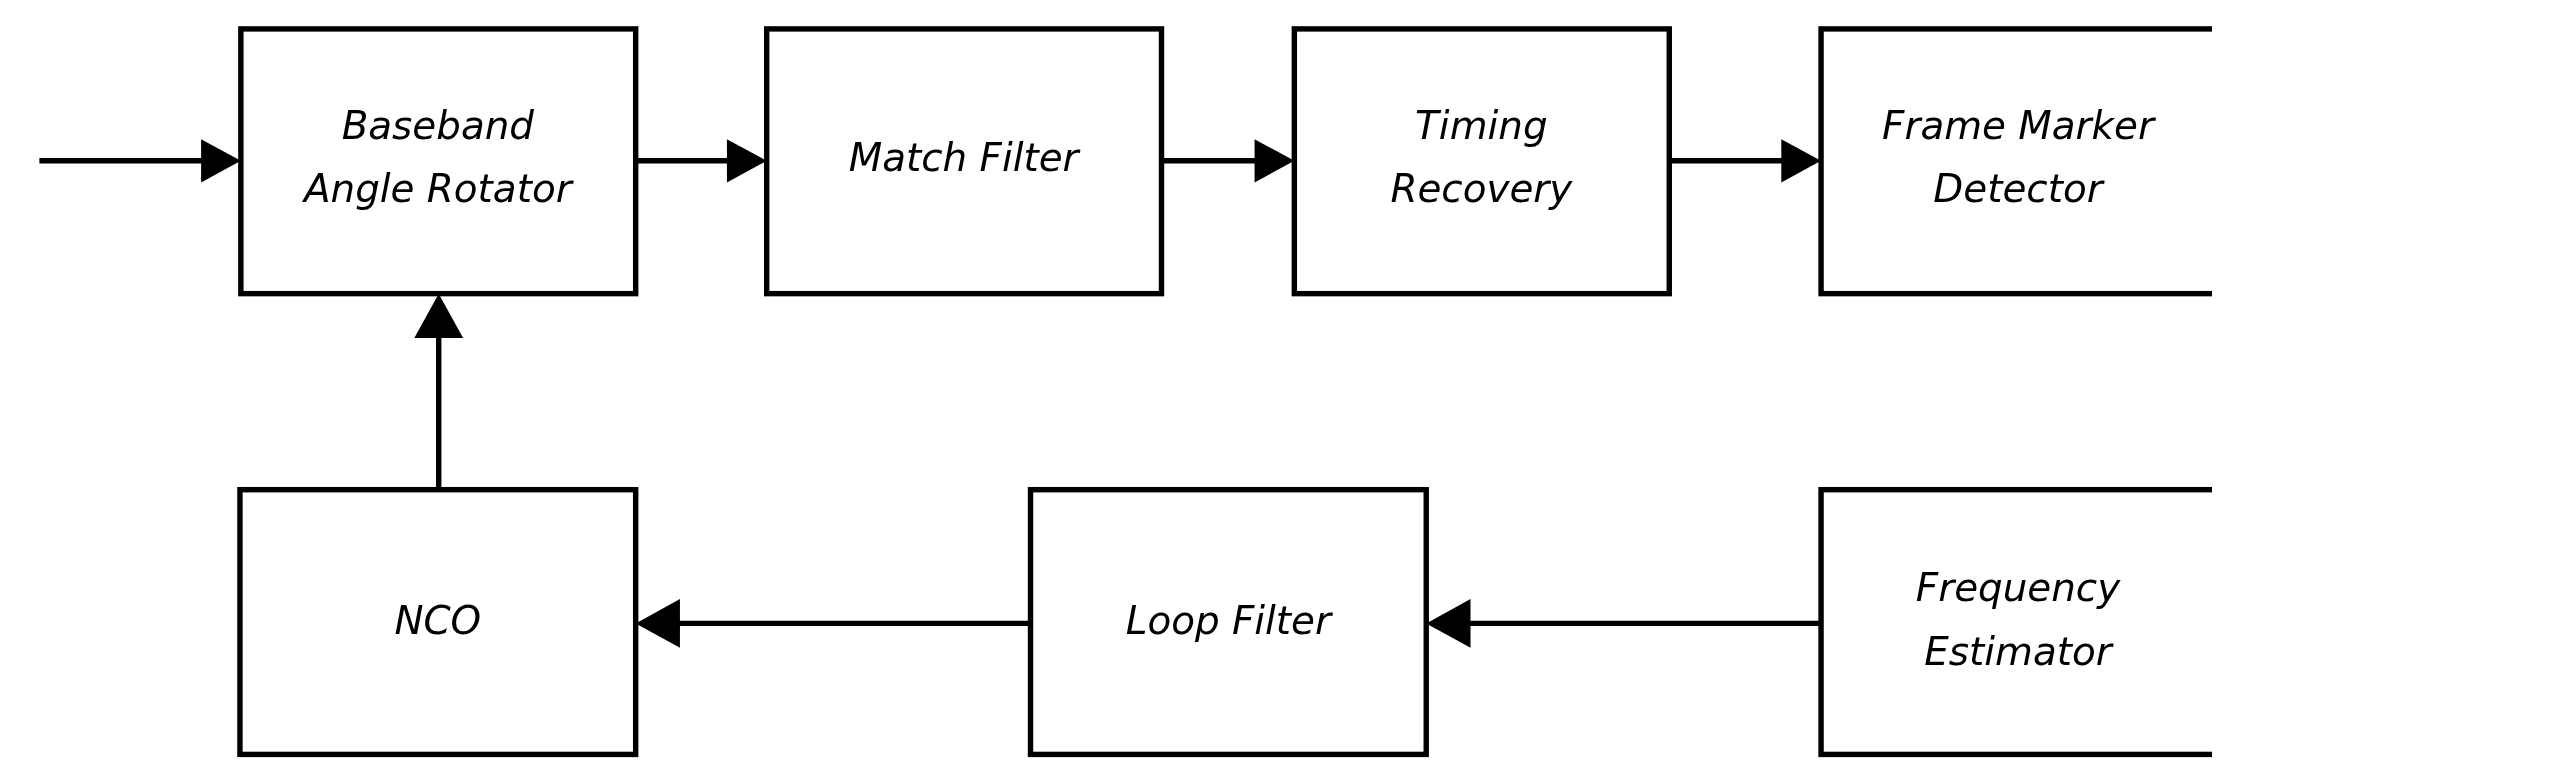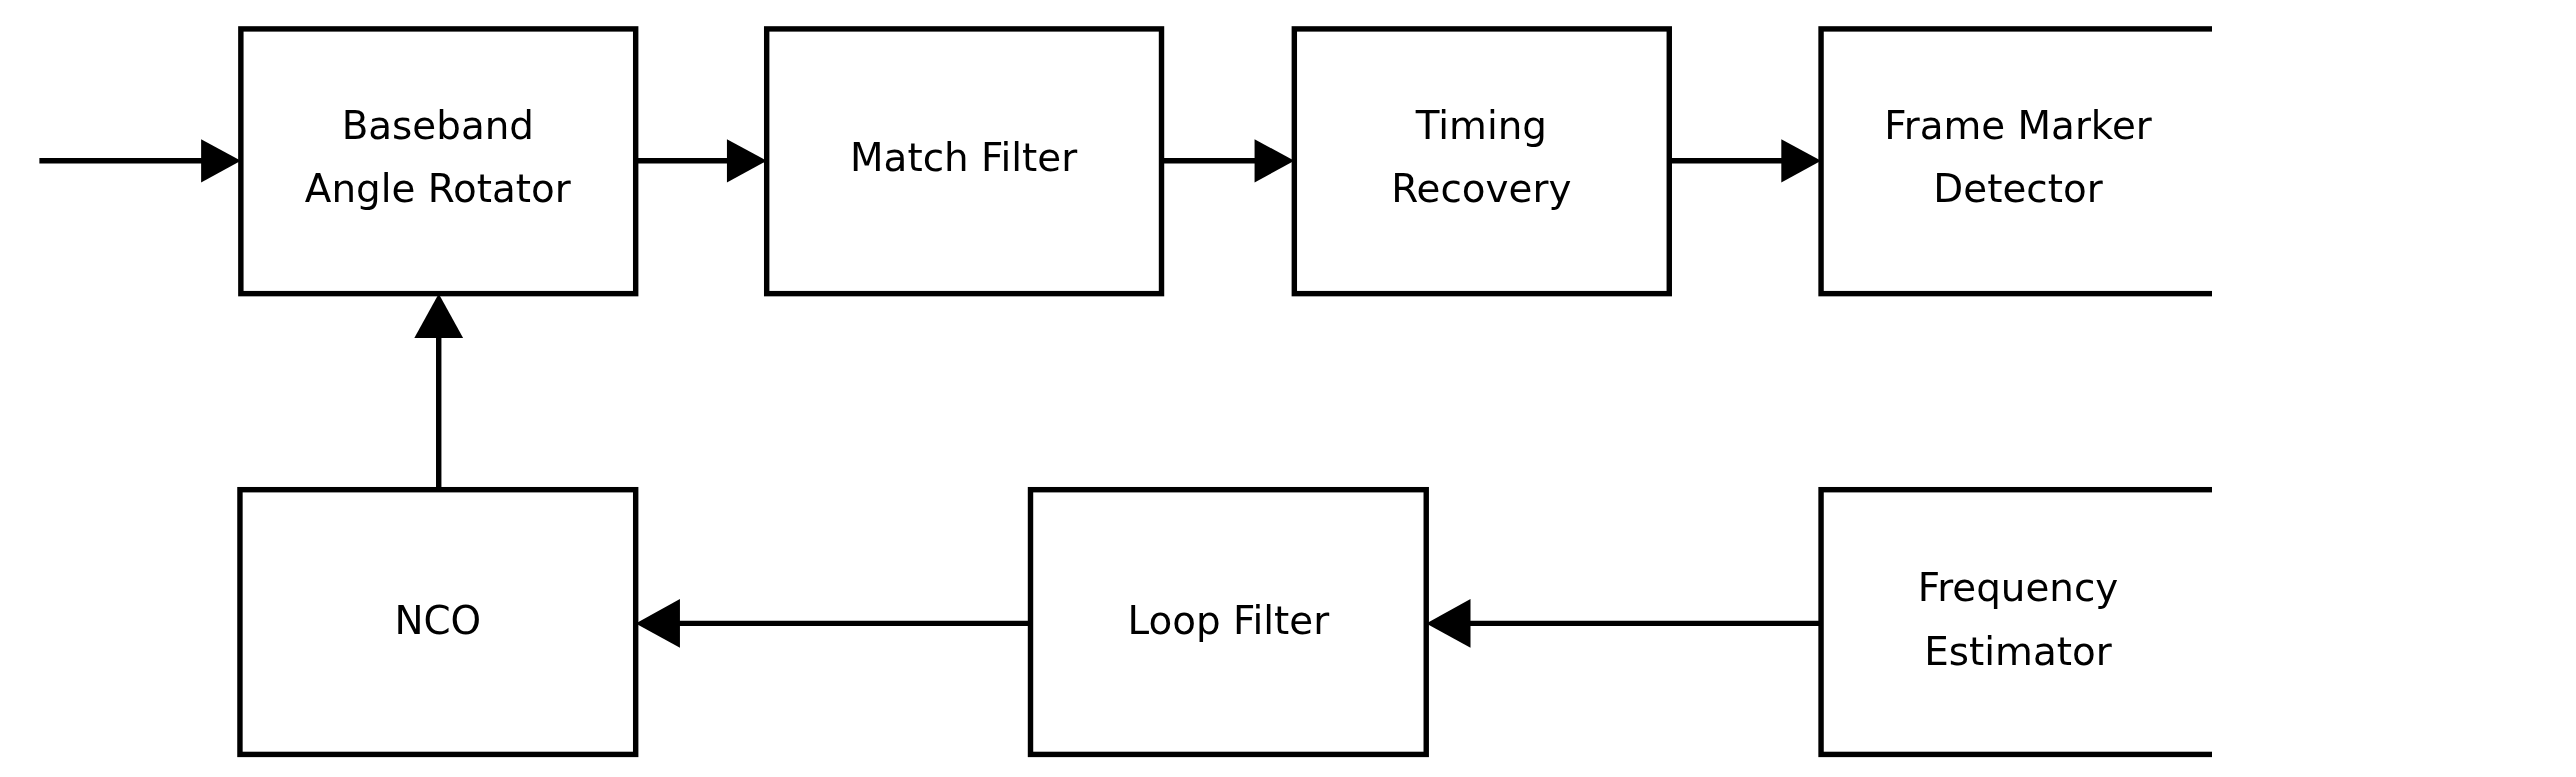--- a/index.html
+++ b/index.html
@@ -8,20 +8,21 @@
     padding: 0;
     background: #ffffff;
   }
   #canvas {
     position: relative;
     width: 2212px;
     height: 777px;
     background: #ffffff;
     font-family: "DejaVu Sans", "Liberation Sans", sans-serif;
     overflow: hidden;
+    font-style: italic;
   }
   #diagram-svg {
     position: absolute;
     left: 0;
     top: 0;
     width: 2576px;
     height: 777px;
   }
   .blk-rect {
     fill: #ffffff;

